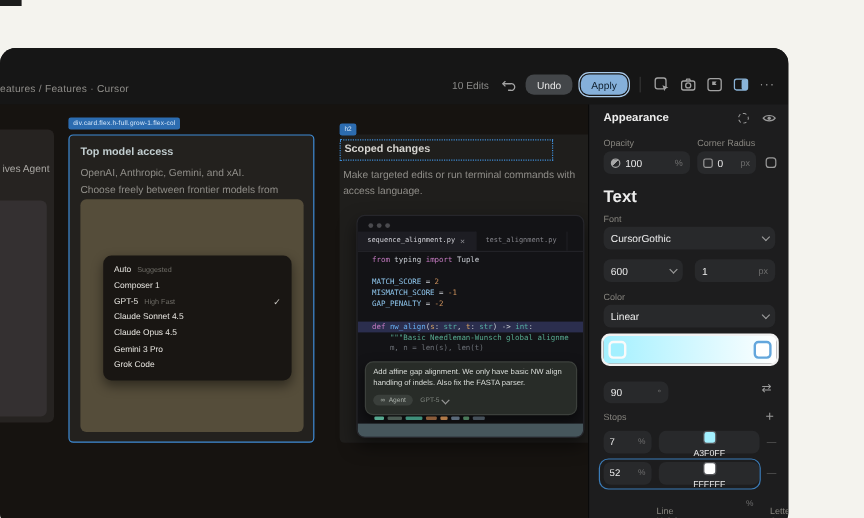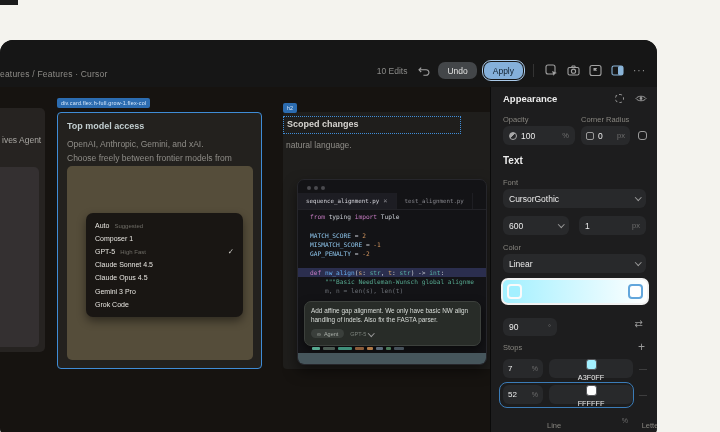--- a/index.html
+++ b/index.html
@@ -91,21 +91,21 @@
   .editor-strip { position:absolute; left:0; top:173px; width:100%; height:13px; background:var(--strip,#46565c); }
 
   
   .inspector { position:absolute; left:490px; top:47px; width:167px; height:353px; background:#1d1d1e;
                border-left:1px solid #0a0a0a; }
   .insp-head { position:absolute; left:12px; right:10px; top:6px; display:flex; align-items:center; }
   .head-txt { font-size:9.5px; font-weight:bold; color:#ececec; }
   .head-icons { margin-left:auto; display:flex; align-items:center; gap:11px; }
   .dashed-circle { width:9px; height:9px; border:1px dashed #9a9a9a; border-radius:50%; display:block; }
   .lbl { position:absolute; font-size:7.5px; color:#87857f; }
-  .sec-head { position:absolute; left:12px; font-size:10px; font-weight:bold; color:#ececec; }
+  .sec-head { position:absolute; left:12px; font-size:14px; font-weight:bold; color:#ececec; }
   .field { position:absolute; display:flex; align-items:center; gap:4px; background:#28292b; border-radius:6px;
            padding:0 6px; height:19px; font-size:8.5px; color:#ececec; cursor:pointer; }
   .field .unit { color:#6e6e6e; margin-left:auto; font-size:7.5px; }
   .chev { width:4.5px; height:4.5px; border-right:1.2px solid #999; border-bottom:1.2px solid #999;
           transform:rotate(45deg); margin-left:auto; margin-top:-2px; }
   .opacity-icon { width:8px; height:8px; border:1px solid #a8a8a8; border-radius:50%;
                   background:linear-gradient(135deg,#a8a8a8 50%,transparent 50%); }
   .cr-icon { width:8px; height:8px; border:1px solid #9a9a9a; border-radius:2px; }
   .mini-btn { position:absolute; width:16px; height:19px; display:flex; align-items:center; justify-content:center;
               cursor:pointer; }
@@ -233,21 +233,22 @@
         </div>
       </div>
 
       <div class="h2-tag">h2</div>
 
       <div class="card2">
         <div class="scoped-title-box">
           <div class="scoped-title">Scoped changes</div>
         </div>
         <div class="card-body">
-            <div>natural language.</div>
+            <div>Make targeted edits or run terminal commands with</div>
+            <div>access language.</div>
           </div>
 
         <div class="editor">
           <div class="dots">
               <i></i>
               <i></i>
               <i></i>
             </div>
           <div class="tab-bar" id="tab-bar">
               <div class="tab active">

